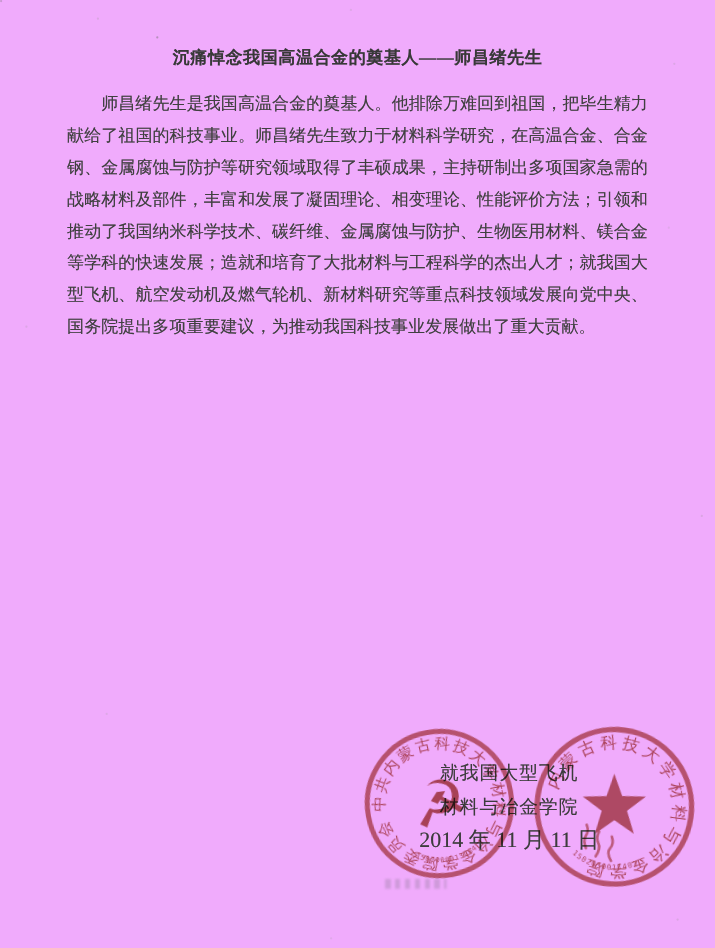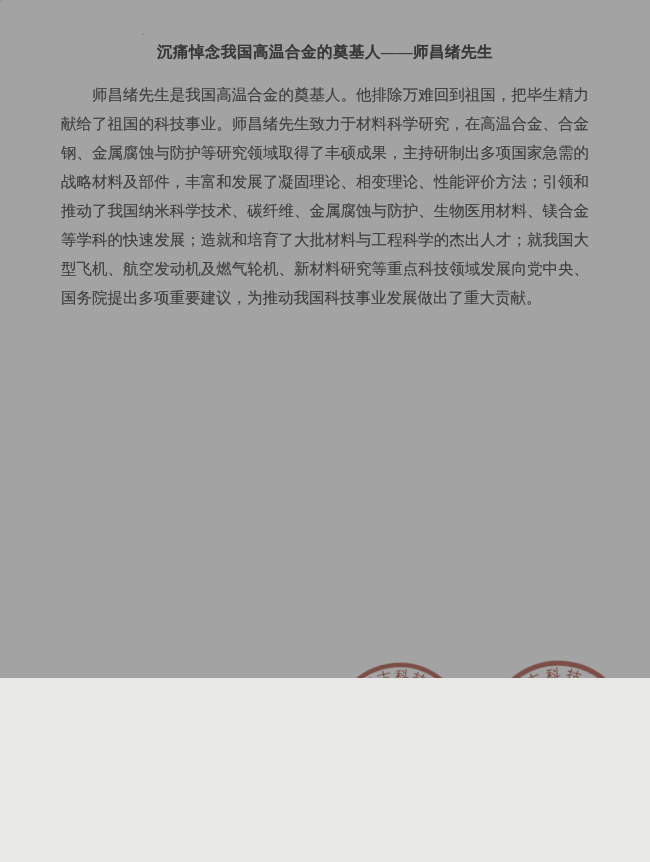--- a/index.html
+++ b/index.html
@@ -2,23 +2,23 @@
 <html><head>
 <meta charset="utf-8">
 <style>
   html,body{margin:0;padding:0;}
   body{
     background:#e8e8e6;
     font-family:"Liberation Serif","DejaVu Serif",serif;
   }
   .page{
     position:relative;
-    width:650px;height:678px;
+    width:650px;height:862px;
     margin:0 auto;
-    background:#a3a3a3;
+    background:#f0abfc;
     overflow:hidden;
     color:#3d3d3d;
   }
   
   .noise{
     position:absolute;left:0;top:0;width:2px;height:2px;border-radius:50%;
     background:rgba(120,120,118,.35);
     box-shadow:
       142px 33px 0 0 rgba(110,110,108,.45),
       88px 16px 0 0 rgba(150,150,148,.25),

